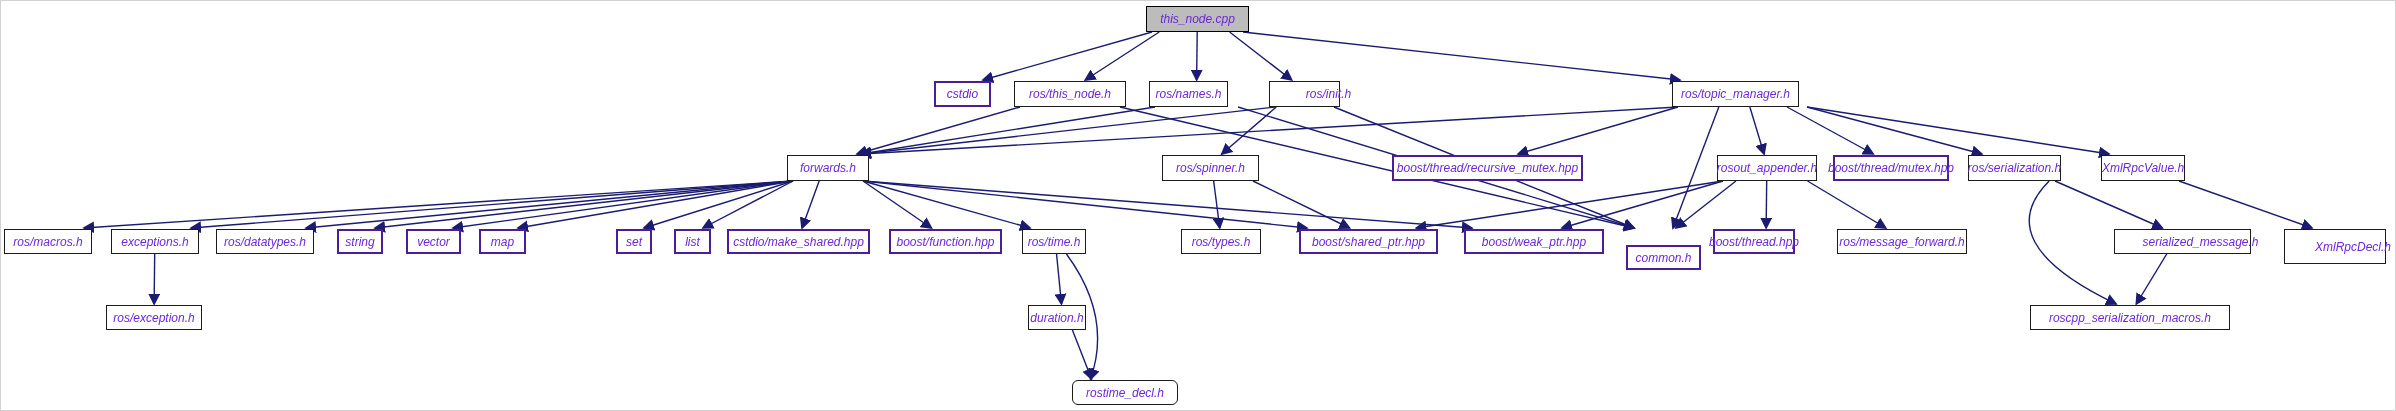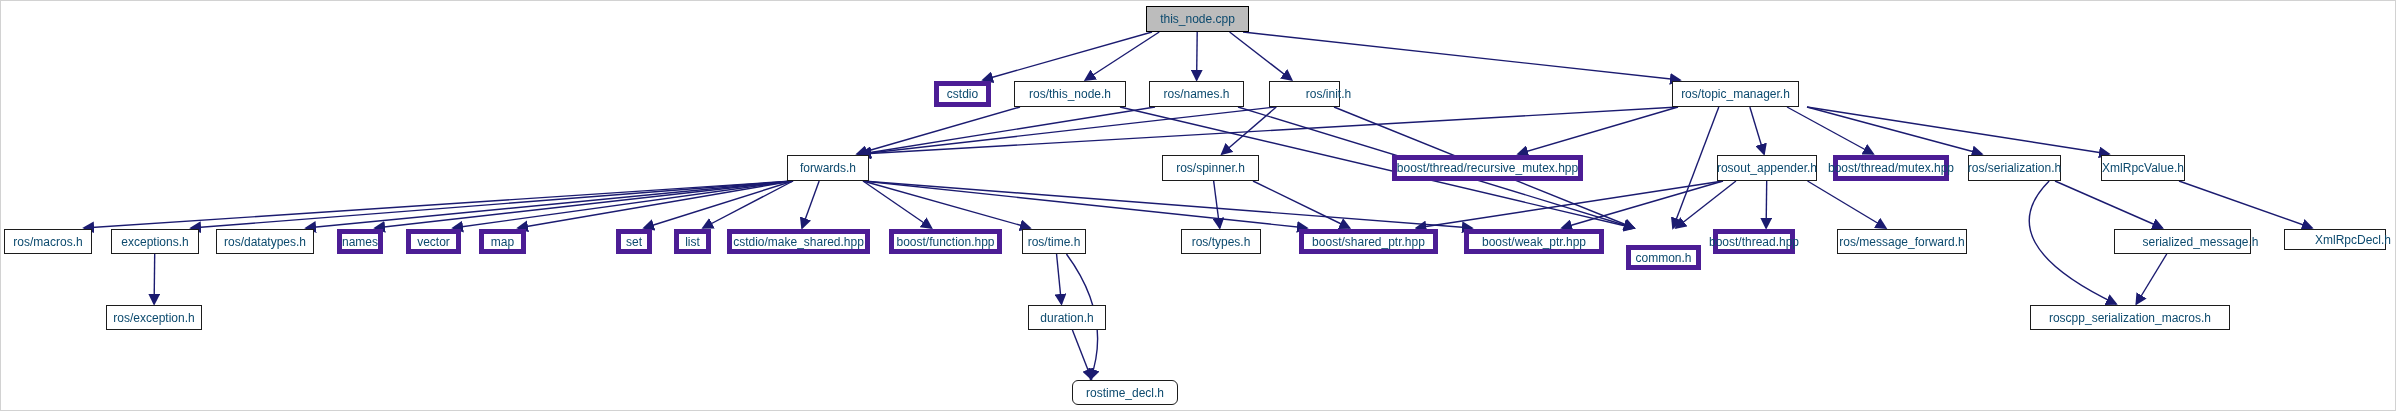--- a/index.html
+++ b/index.html
@@ -11,26 +11,27 @@
     border:1px solid #d2d2d2;
     font-family:"Liberation Sans", sans-serif;
     overflow:hidden;
   }
   #edge-layer{position:absolute;left:0;top:0;width:2396px;height:411px;}
   .node{
     position:absolute;
     box-sizing:border-box;
     background:#ffffff;
     display:flex;align-items:center;justify-content:center;
-    font-size:12px;color:#0c4a6e;
+    font-size:12px;color:#6d28d9;
     white-space:nowrap;
     z-index:2;
+    font-style:italic;
   }
   .node.linked{border:1px solid #1c1c1c;}
-  .node.external{border:5px solid #4c1d95;}
+  .node.external{border:2px solid #4c1d95;}
   .node.source{border:1px solid #000000;background:#bcbcbc;}
   .edge{fill:none;stroke:#1b1b70;stroke-width:1.4px;}
 </style>
 </head>
 <body>
 
 <div id="canvas">
   <svg id="edge-layer" width="2396" height="411" viewBox="0 0 2396 411" xmlns="http://www.w3.org/2000/svg">
     <defs>
       <marker id="arrow" viewBox="0 0 10 10" refX="8.5" refY="5" markerWidth="8.5" markerHeight="8.5" orient="auto">
@@ -84,47 +85,47 @@
         <path d="M153.7,253 L153.12,303" class="edge" marker-end="url(#arrow)"></path>
         <path d="M1055.55,253 L1060.48,303" class="edge" marker-end="url(#arrow)"></path>
         <path d="M1065.45,253 Q1111.4850000000001,315.5 1089.52,378" class="edge" marker-end="url(#arrow)"></path>
         <path d="M1071.4,329 L1090.54,378" class="edge" marker-end="url(#arrow)"></path>
       </g>
   </svg>
   <div id="node-layer">
       <div class="node source" style="left: 1145px; top: 5px; width: 103px; height: 26px;">this_node.cpp</div>
       <div class="node external" style="left: 933px; top: 80px; width: 57px; height: 26px;">cstdio</div>
       <div class="node linked" style="left: 1013px; top: 80px; width: 112px; height: 26px;">ros/this_node.h</div>
-      <div class="node linked" style="left: 1148px; top: 80px; width: 95px; height: 26px;">ros/names.h</div>
+      <div class="node linked" style="left: 1148px; top: 80px; width: 79px; height: 26px;">ros/names.h</div>
       <div class="node linked" style="left: 1268px; top: 80px; width: 71px; height: 26px; padding-left: 48px;">ros/init.h</div>
       <div class="node linked" style="left: 1671px; top: 80px; width: 127px; height: 26px;">ros/topic_manager.h</div>
       <div class="node linked" style="left: 786px; top: 154px; width: 82px; height: 26px;">forwards.h</div>
       <div class="node linked" style="left: 1161px; top: 154px; width: 97px; height: 26px;">ros/spinner.h</div>
       <div class="node external" style="left: 1391px; top: 154px; width: 191px; height: 26px;">boost/thread/recursive_mutex.hpp</div>
       <div class="node linked" style="left: 1716px; top: 154px; width: 100px; height: 26px;">rosout_appender.h</div>
       <div class="node external" style="left: 1832px; top: 154px; width: 116px; height: 26px;">boost/thread/mutex.hpp</div>
       <div class="node linked" style="left: 1967px; top: 154px; width: 93px; height: 26px;">ros/serialization.h</div>
       <div class="node linked" style="left: 2100px; top: 154px; width: 84px; height: 26px;">XmlRpcValue.h</div>
       <div class="node linked" style="left: 3px; top: 228px; width: 88px; height: 25px;">ros/macros.h</div>
       <div class="node linked" style="left: 110px; top: 228px; width: 88px; height: 25px;">exceptions.h</div>
       <div class="node linked" style="left: 215px; top: 228px; width: 98px; height: 25px;">ros/datatypes.h</div>
-      <div class="node external" style="left: 336px; top: 228px; width: 46px; height: 25px;">names</div>
+      <div class="node external" style="left: 336px; top: 228px; width: 46px; height: 25px;">string</div>
       <div class="node external" style="left: 405px; top: 228px; width: 55px; height: 25px;">vector</div>
       <div class="node external" style="left: 478px; top: 228px; width: 47px; height: 25px;">map</div>
       <div class="node external" style="left: 615px; top: 228px; width: 36px; height: 25px;">set</div>
       <div class="node external" style="left: 673px; top: 228px; width: 37px; height: 25px;">list</div>
       <div class="node external" style="left: 726px; top: 228px; width: 143px; height: 25px;">cstdio/make_shared.hpp</div>
       <div class="node external" style="left: 888px; top: 228px; width: 113px; height: 25px;">boost/function.hpp</div>
       <div class="node linked" style="left: 1021px; top: 228px; width: 64px; height: 25px;">ros/time.h</div>
       <div class="node linked" style="left: 1180px; top: 228px; width: 80px; height: 25px;">ros/types.h</div>
       <div class="node external" style="left: 1298px; top: 228px; width: 139px; height: 25px;">boost/shared_ptr.hpp</div>
       <div class="node external" style="left: 1463px; top: 228px; width: 140px; height: 25px;">boost/weak_ptr.hpp</div>
       <div class="node external" style="left: 1625px; top: 244px; width: 75px; height: 25px;">common.h</div>
       <div class="node external" style="left: 1712px; top: 228px; width: 82px; height: 25px;">boost/thread.hpp</div>
       <div class="node linked" style="left: 1836px; top: 228px; width: 130px; height: 25px;">ros/message_forward.h</div>
       <div class="node linked" style="left: 2113px; top: 228px; width: 137px; height: 25px; padding-left: 36px;">serialized_message.h</div>
-      <div class="node linked" style="left: 2283px; top: 228px; width: 102px; height: 21px; padding-left: 36px;">XmlRpcDecl.h</div>
+      <div class="node linked" style="left: 2283px; top: 228px; width: 102px; height: 35px; padding-left: 36px;">XmlRpcDecl.h</div>
       <div class="node linked" style="left: 105px; top: 304px; width: 96px; height: 25px;">ros/exception.h</div>
-      <div class="node linked" style="left: 1027px; top: 304px; width: 78px; height: 25px;">duration.h</div>
+      <div class="node linked" style="left: 1027px; top: 304px; width: 58px; height: 25px;">duration.h</div>
       <div class="node linked" style="left: 2029px; top: 304px; width: 200px; height: 25px;">roscpp_serialization_macros.h</div>
       <div class="node linked" style="left: 1071px; top: 379px; width: 106px; height: 25px; border-radius: 6px;">rostime_decl.h</div>
     </div>
 </div>
 
 </body></html>

